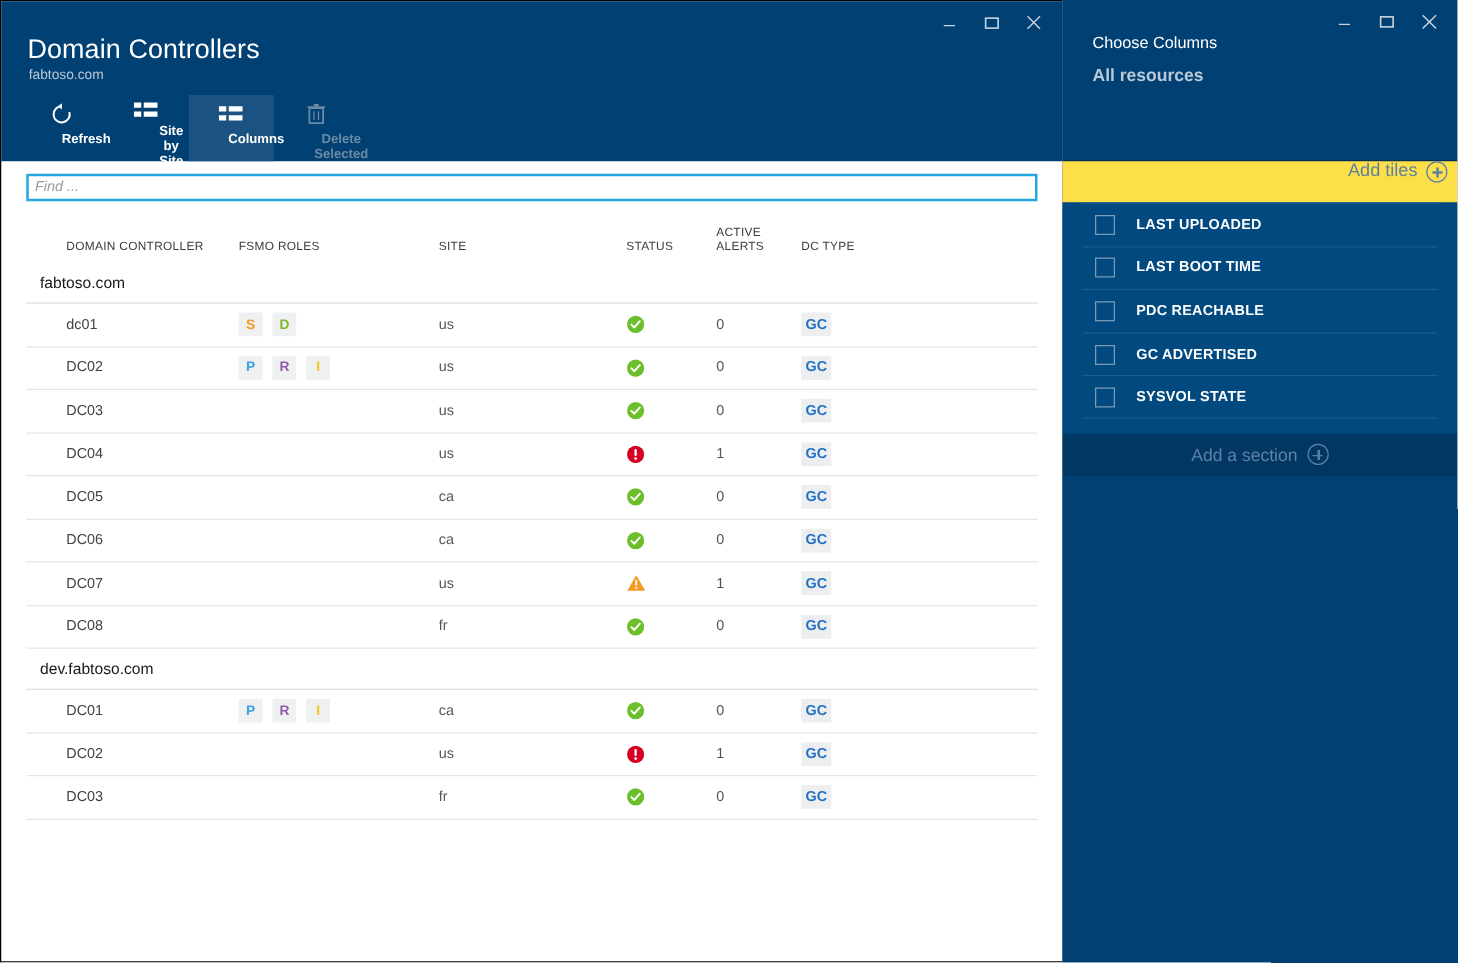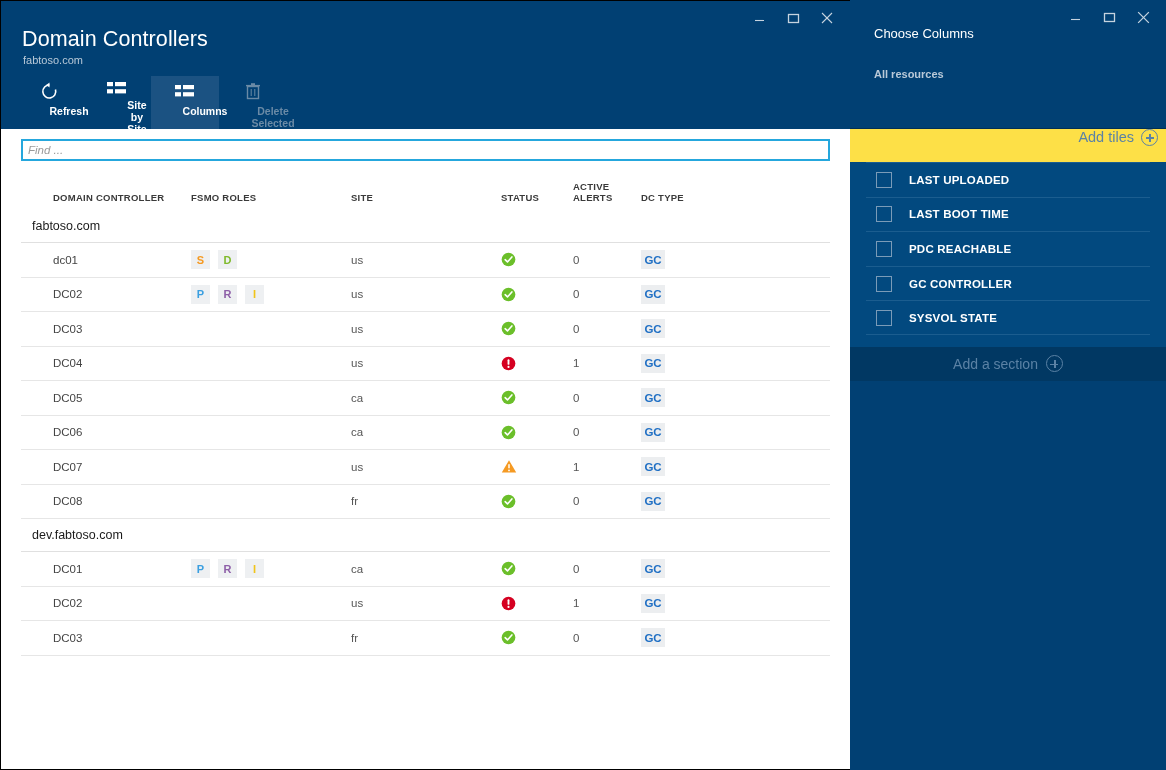--- a/index.html
+++ b/index.html
@@ -118,21 +118,21 @@
     padding: 0 20px;
   }
   .thead {
     display: flex;
     height: 45px;
     align-items: flex-end;
     padding-bottom: 7px;
   }
   .th {
     font-size: 9.5px;
-    font-weight: 700;
+    font-weight: 400;
     color: #3a3a3a;
     letter-spacing: 0.25px;
   }
   .c-dc    { width: 170px; padding-left: 32px; }
   .c-fsmo  { width: 160px; }
   .c-site  { width: 150px; }
   .c-status{ width: 72px; }
   .c-alerts{ width: 68px; }
   .c-type  { width: 90px; }
 
@@ -195,22 +195,22 @@
     background: #014073;
   }
   .side-title {
     position: absolute;
     left: 24px; top: 26px;
     font-size: 13px;
     color: #ffffff;
   }
   .side-subtitle {
     position: absolute;
-    left: 24px; top: 68px;
-    font-size: 11px;
+    left: 24px; top: 52px;
+    font-size: 14px;
     font-weight: 700;
     color: #b9c9d8;
   }
   .add-tiles-bar {
     height: 34px;
     background: #fde047;
     display: flex;
     align-items: flex-start;
     justify-content: flex-end;
     padding-right: 8px;
@@ -585,21 +585,21 @@
         <div class="col-item">
           <span class="chk"></span>
           <span class="col-label">LAST BOOT TIME</span>
         </div>
         <div class="col-item">
           <span class="chk"></span>
           <span class="col-label">PDC REACHABLE</span>
         </div>
         <div class="col-item">
           <span class="chk"></span>
-          <span class="col-label">GC CONTROLLER</span>
+          <span class="col-label">GC ADVERTISED</span>
         </div>
         <div class="col-item">
           <span class="chk"></span>
           <span class="col-label">SYSVOL STATE</span>
         </div>
       </div>
 
     <div class="spacer-band"></div>
 
     <div class="add-section-bar">

